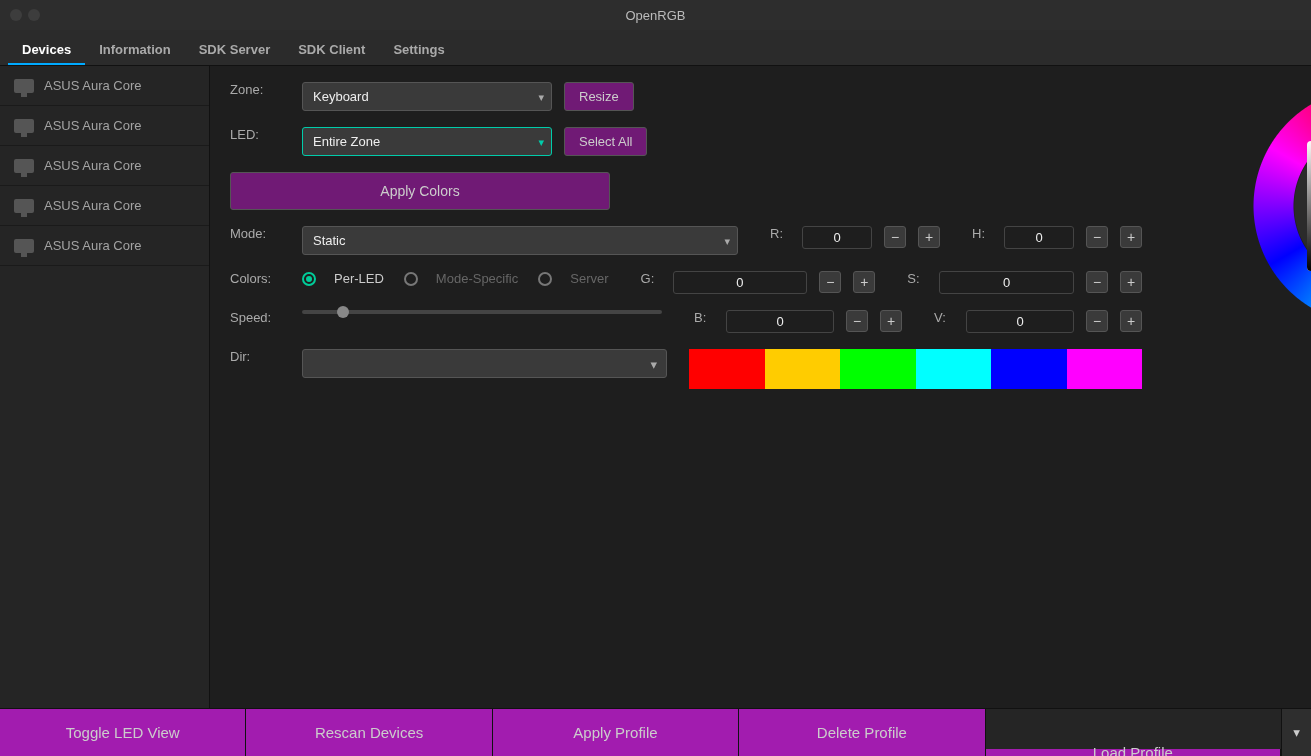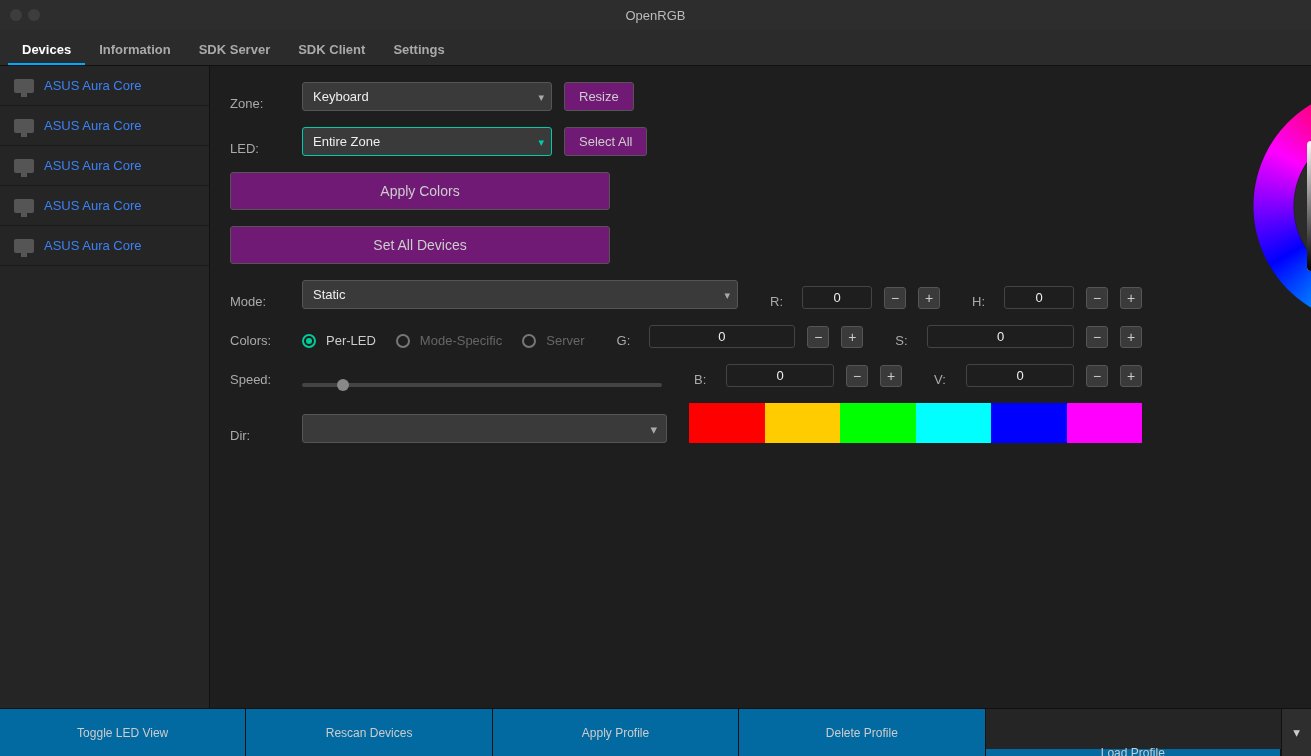--- a/index.html
+++ b/index.html
@@ -82,21 +82,21 @@
       overflow-y: auto;
       flex-shrink: 0;
     }
     .sidebar-item {
       display: flex;
       align-items: center;
       gap: 10px;
       padding: 12px 14px;
       cursor: pointer;
       border-bottom: 1px solid #1a1a1a;
-      color: #3b82f6;
+      color: #a3a3a3;
     }
     .device-icon {
       width: 20px;
       height: 14px;
       background: #555;
       border-radius: 2px;
       position: relative;
       flex-shrink: 0;
     }
     .device-icon::before {
@@ -106,21 +106,21 @@
       left: 50%;
       transform: translateX(-50%);
       width: 6px;
       height: 4px;
       background: #555;
     }
 
     
     .form-row {
       display: flex;
-      align-items: flex-end;
+      align-items: flex-start;
       gap: 12px;
     }
     .form-label {
       width: 60px;
       color: #aaa;
       font-size: 13px;
       flex-shrink: 0;
     }
     .form-select {
       background: #3a3a3a;
@@ -223,21 +223,21 @@
 
     
     .radio-group {
       display: flex;
       align-items: center;
       gap: 20px;
     }
     .radio-item {
       display: flex;
       align-items: center;
-      gap: 10px;
+      gap: 18px;
       cursor: pointer;
     }
     .radio-circle {
       width: 14px;
       height: 14px;
       border-radius: 50%;
       border: 2px solid #777;
       display: flex;
       align-items: center;
       justify-content: center;
@@ -312,25 +312,25 @@
     
     .bottombar {
       height: 48px;
       background: #252525;
       border-top: 1px solid #111;
       display: flex;
       flex-shrink: 0;
     }
     .bottom-btn {
       flex: 1;
-      background: #0369a1;
+      background: #a21caf;
       border: none;
       border-right: 1px solid #111;
       color: #ccc;
-      font-size: 12px;
+      font-size: 15px;
       cursor: pointer;
       display: flex;
       align-items: center;
       justify-content: center;
     }
     .bottom-btn:last-child { border-right: none; }
     .bottom-btn-arrow {
       width: 30px;
       background: #2e2e2e;
       border: none;
@@ -466,23 +466,20 @@
             <option>Entire Zone</option>
           </select>
         </div>
         <button class="btn">Select All</button>
       </div>
 
       <div class="form-row">
         <button class="btn btn-wide">Apply Colors</button>
       </div>
 
-      <div class="form-row">
-        <button class="btn btn-wide">Set All Devices</button>
-      </div>
 
       <div class="form-row">
         <span class="form-label">Mode:</span>
         <div class="mode-select-wrap">
           <select class="form-select" style="width:436px;">
             <option>Static</option>
           </select>
         </div>
 
         <span class="rgb-label" style="margin-left:20px;">R:</span>

